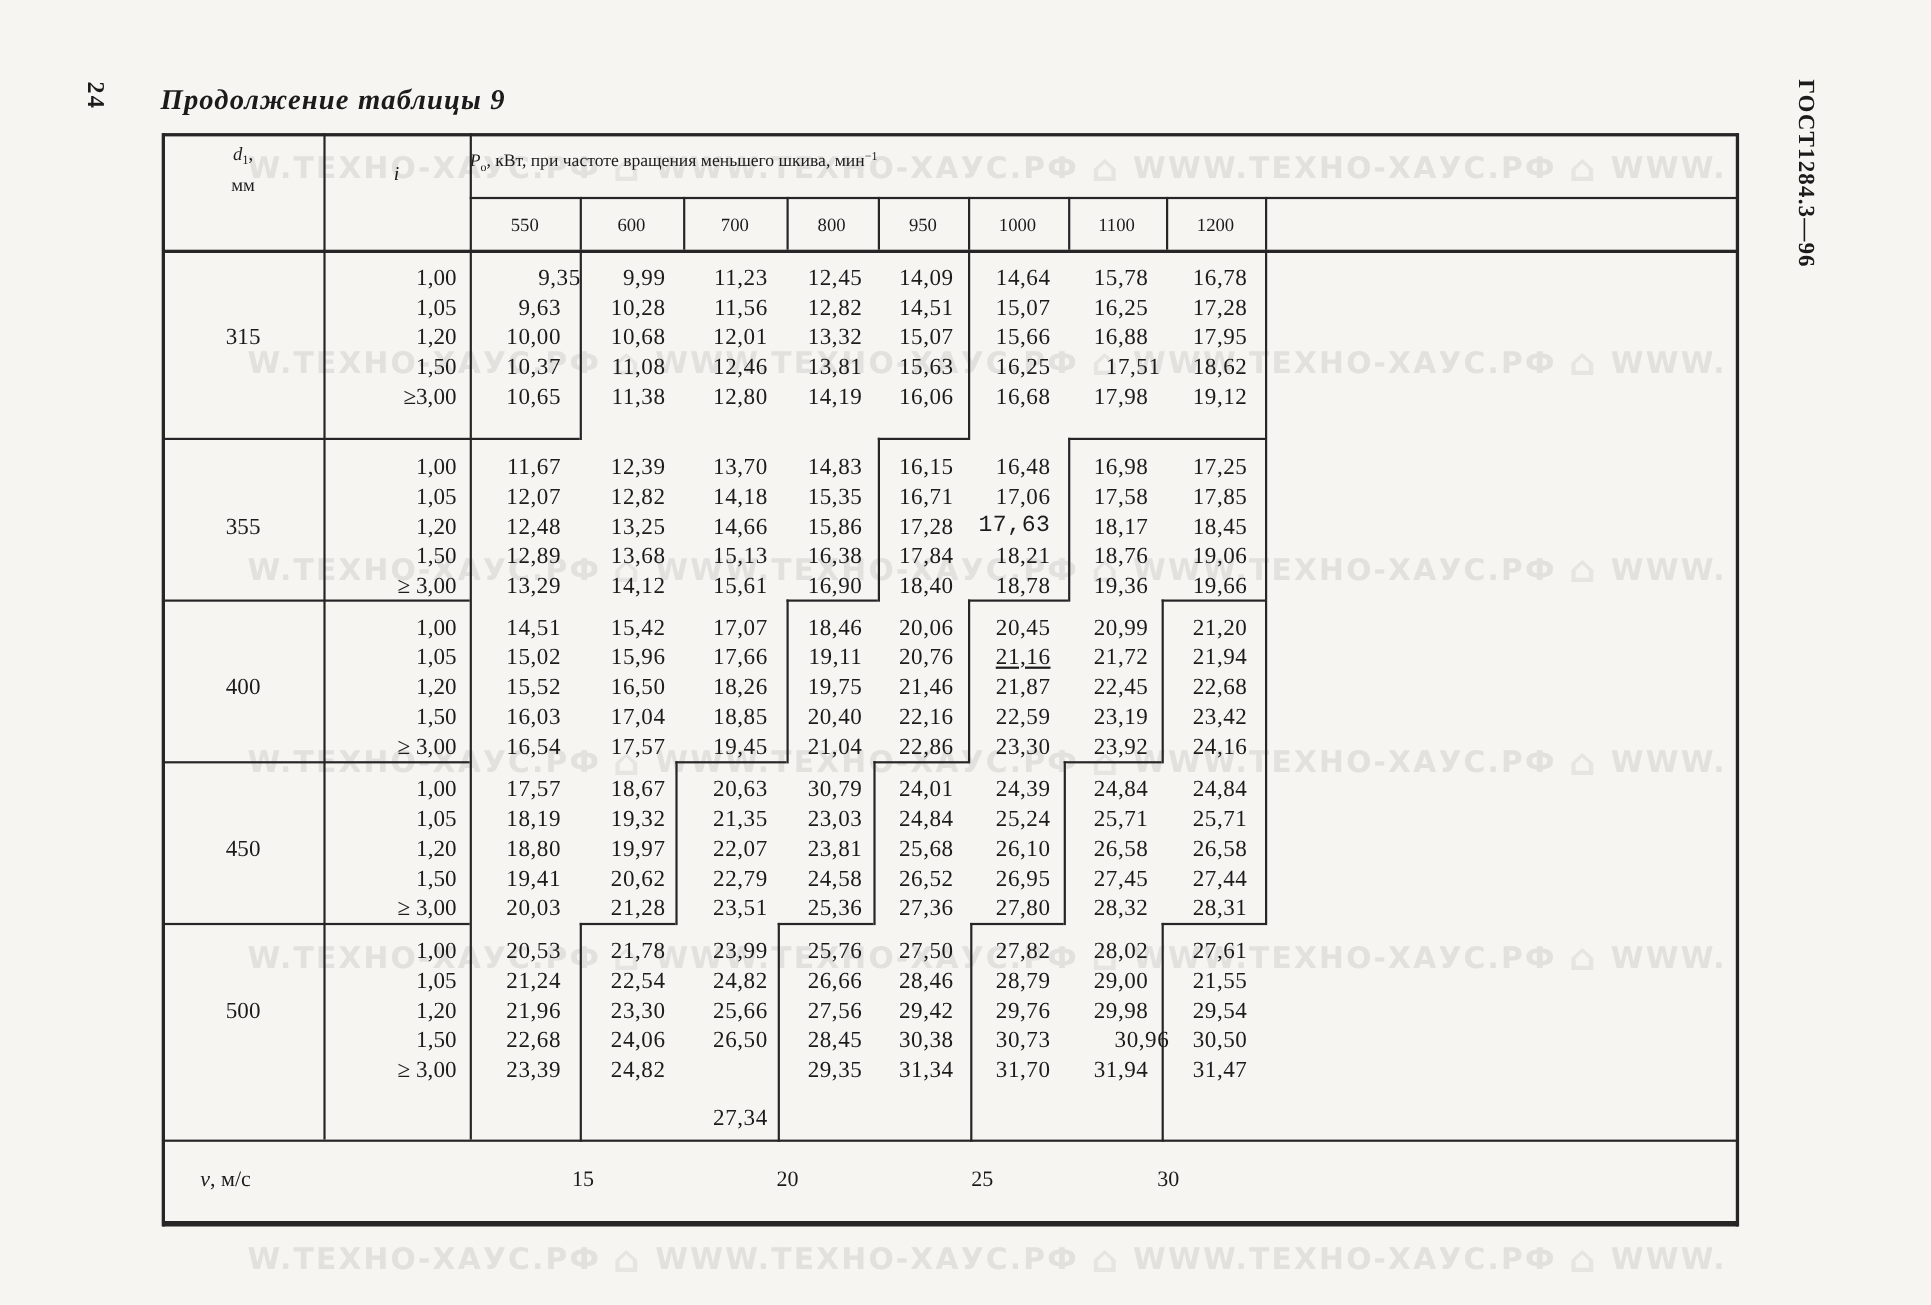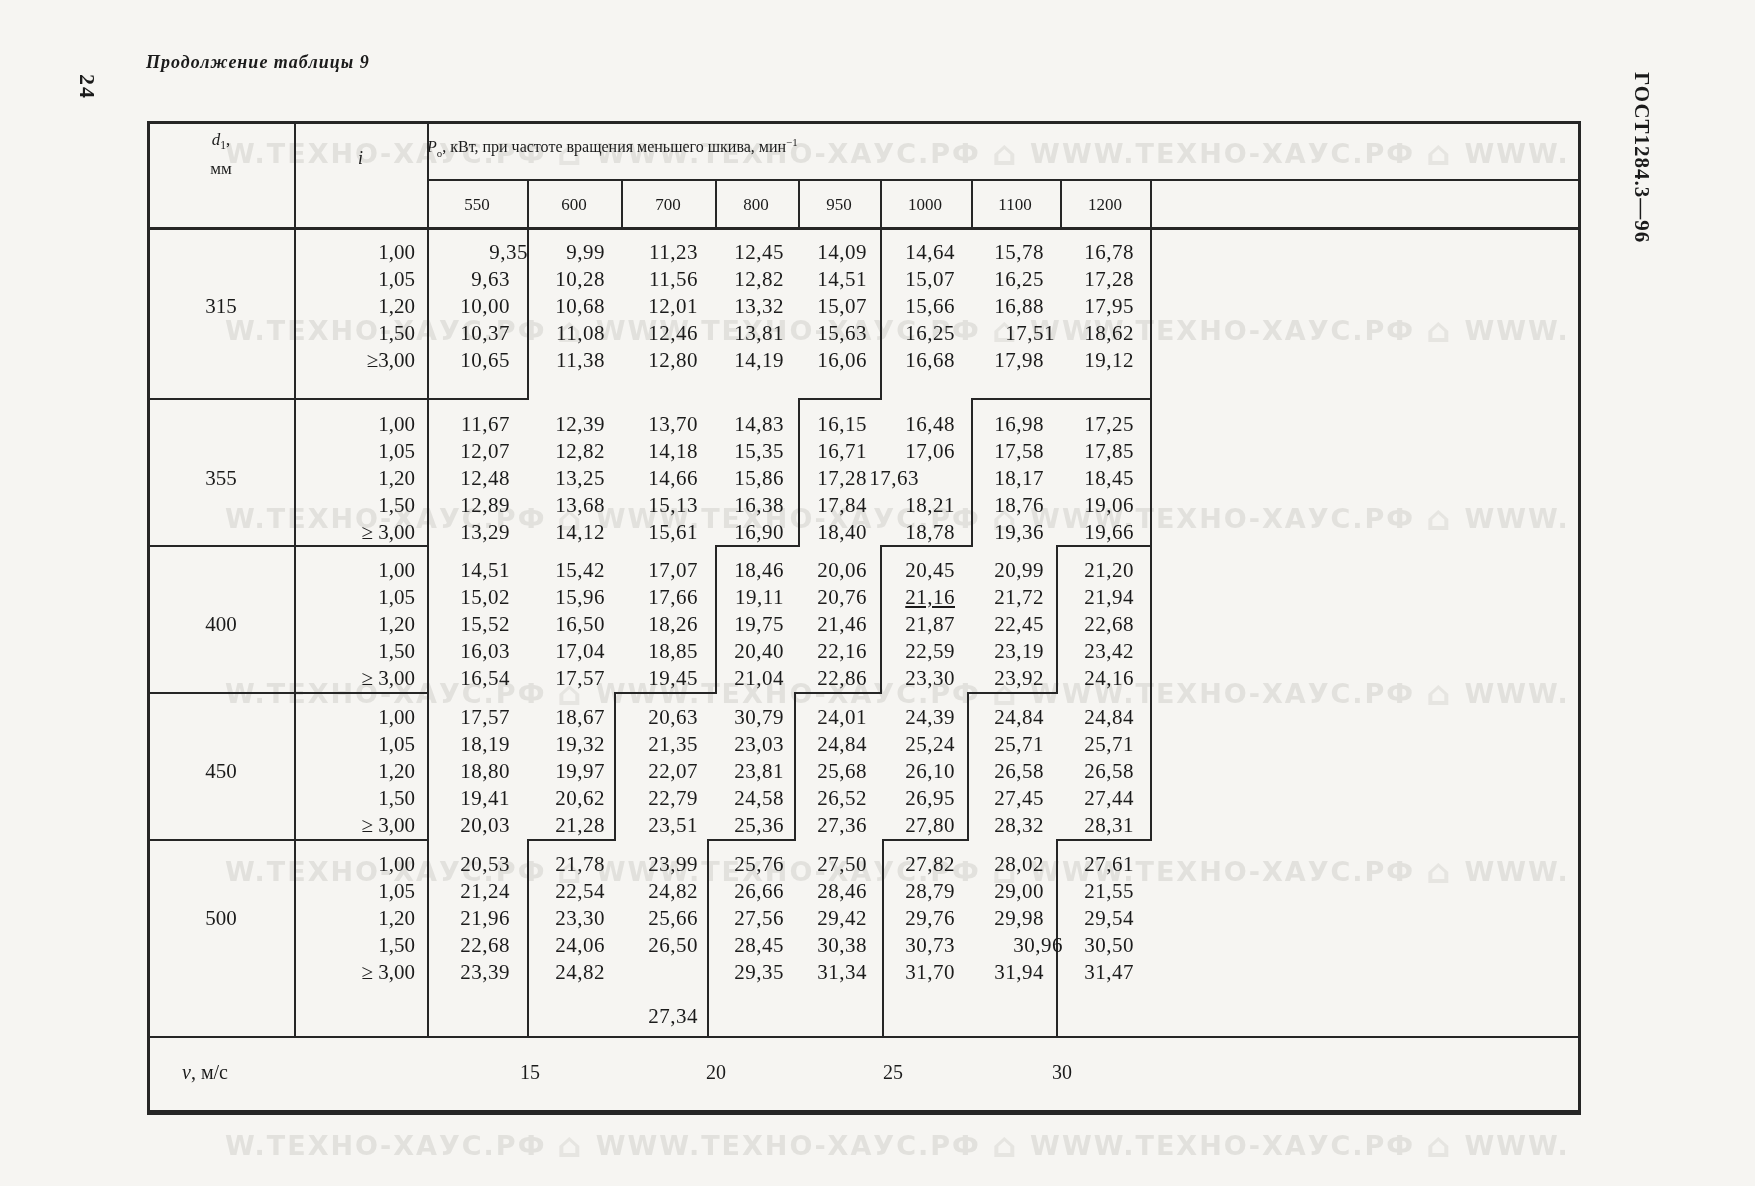--- a/index.html
+++ b/index.html
@@ -15,22 +15,22 @@
   .wm-row{
     position:absolute;left:225px;width:1400px;white-space:nowrap;
     font-family:"DejaVu Sans","Liberation Sans",sans-serif;
     font-weight:700;font-size:27px;letter-spacing:2px;color:#e2e1dd;
     z-index:1;user-select:none;
   }
   .wm-icon{display:inline-block;transform:scale(1.25);padding:0 14px;color:#e6e5e1;}
   .layer{position:absolute;inset:0;z-index:2;}
   
   .caption{
-    position:absolute;left:146px;top:52px;
-    font-size:18px;font-weight:700;font-style:italic;letter-spacing:1px;
+    position:absolute;left:146px;top:76px;
+    font-size:26px;font-weight:700;font-style:italic;letter-spacing:1px;
   }
   .page-num{
     position:absolute;left:100px;top:74px;transform:rotate(90deg);
     transform-origin:top left;font-size:22px;font-weight:700;letter-spacing:2px;
   }
   .gost-code{
     position:absolute;left:1654px;top:72px;transform:rotate(90deg);
     transform-origin:top left;font-size:21px;font-weight:700;letter-spacing:1px;
     white-space:nowrap;
   }
@@ -206,21 +206,21 @@
       <div class="v-cell" style="top: 438px; left: 772px;">16,71</div>
       <div class="v-cell" style="top: 438px; left: 860px;">17,06</div>
       <div class="v-cell" style="top: 438px; left: 949px;">17,58</div>
       <div class="v-cell" style="top: 438px; left: 1039px;">17,85</div>
       <div class="i-cell" style="top: 465px;">1,20</div>
       <div class="v-cell" style="top: 465px; left: 415px;">12,48</div>
       <div class="v-cell" style="top: 465px; left: 510px;">13,25</div>
       <div class="v-cell" style="top: 465px; left: 603px;">14,66</div>
       <div class="v-cell" style="top: 465px; left: 689px;">15,86</div>
       <div class="v-cell" style="top: 465px; left: 772px;">17,28</div>
-      <div class="v-cell" style="top: 465px; left: 824px;">17,63</div>
+      <div class="v-cell" style="top: 465px; left: 860px; font-family: Liberation Mono, monospace;">17,63</div>
       <div class="v-cell" style="top: 465px; left: 949px;">18,17</div>
       <div class="v-cell" style="top: 465px; left: 1039px;">18,45</div>
       <div class="i-cell" style="top: 492px;">1,50</div>
       <div class="v-cell" style="top: 492px; left: 415px; font-family: Liberation Serif, serif;">12,89</div>
       <div class="v-cell" style="top: 492px; left: 510px;">13,68</div>
       <div class="v-cell" style="top: 492px; left: 603px;">15,13</div>
       <div class="v-cell" style="top: 492px; left: 689px;">16,38</div>
       <div class="v-cell" style="top: 492px; left: 772px;">17,84</div>
       <div class="v-cell" style="top: 492px; left: 860px;">18,21</div>
       <div class="v-cell" style="top: 492px; left: 949px;">18,76</div>

